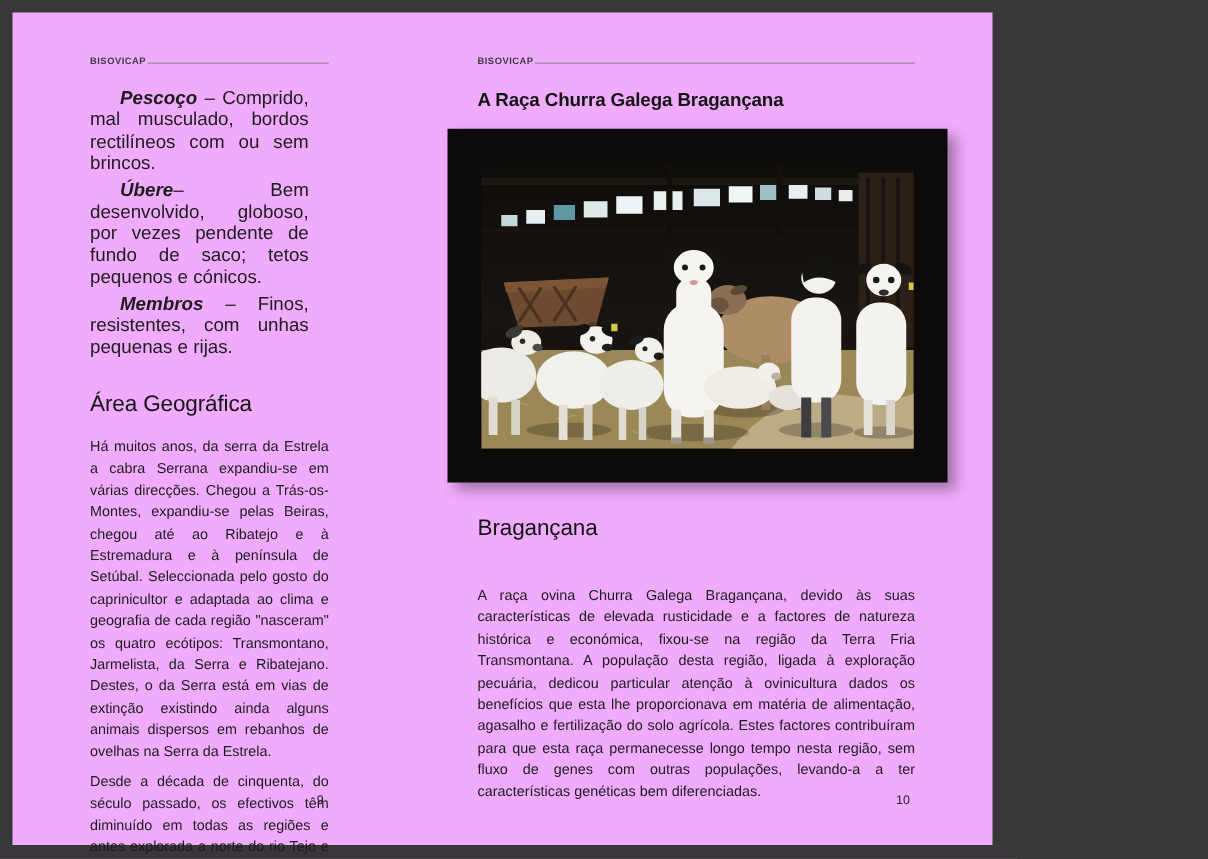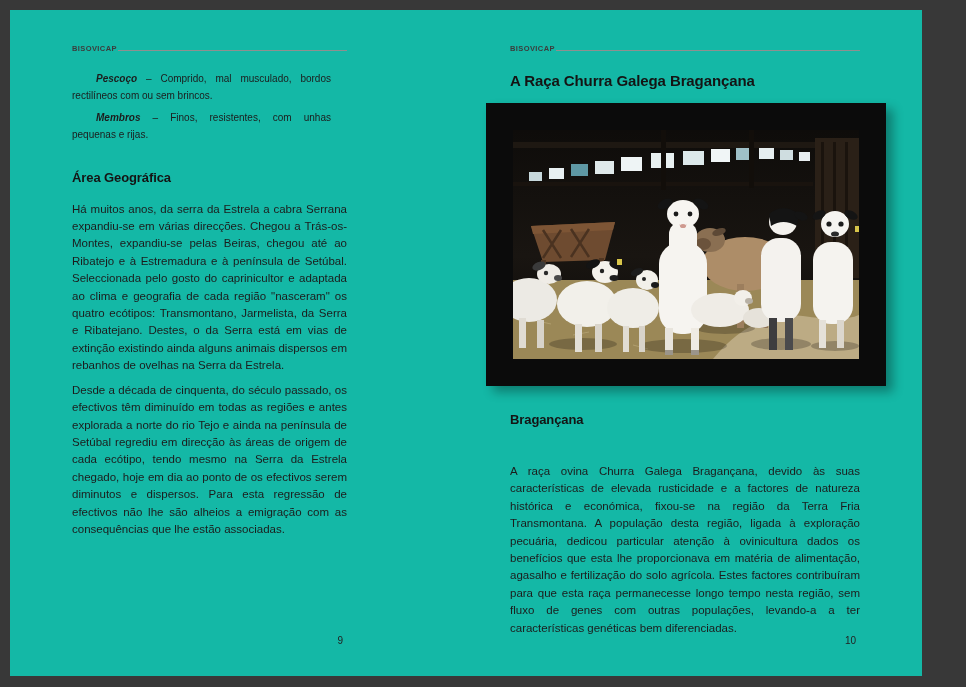--- a/index.html
+++ b/index.html
@@ -1,33 +1,33 @@
 <!DOCTYPE html>
 <html><head>
 <meta charset="utf-8">
 <style>
   html,body{margin:0;padding:0;}
   body{background:#383838;font-family:"Liberation Sans",sans-serif;}
   .stage{position:relative;width:966px;height:687px;background:#383838;overflow:hidden;}
-  .spread{position:absolute;left:10px;top:10px;width:912px;height:666px;background:#14b8a6;display:flex;gap:44px;}
+  .spread{position:absolute;left:10px;top:10px;width:784px;height:666px;background:#f0abfc;display:flex;}
   .page{position:relative;box-sizing:border-box;height:100%;}
   .page-left{width:470px;padding:30px 53px 0 62px;}
   .page-right{width:478px;padding:30px 62px 0 66px;}
 
   .pghead{display:flex;align-items:flex-end;height:12px;}
   .pghead .label{font-size:7.5px;font-weight:600;letter-spacing:.4px;color:#3c3c3c;line-height:1;}
   .pghead .rule{flex:1;height:0;border-bottom:1px solid #8f8f8f;margin-bottom:1px;margin-left:1px;}
 
   .bodytext{font-size:11.5px;line-height:17.4px;color:#1c1c1c;text-align:justify;margin-top:16px;}
   .bodytext p{margin:0 0 7px 0;}
   .terms{margin-top:18px;}
-  .term-para{text-indent:24px;margin:0 16px 4px 0;font-size:10px;line-height:17.4px;color:#1c1c1c;text-align:justify;}
+  .term-para{text-indent:24px;margin:0 16px 4px 0;font-size:15px;line-height:17.4px;color:#1c1c1c;text-align:justify;}
   .term{font-weight:bold;font-style:italic;}
   h1.doc-title{font-size:15px;font-weight:700;color:#141414;margin:20px 0 0 0;letter-spacing:-.1px;}
-  h2.section{font-size:13px;font-weight:700;color:#141414;margin:26px 0 13px 0;letter-spacing:-.1px;}
+  h2.section{font-size:18px;font-weight:400;color:#141414;margin:26px 0 13px 0;letter-spacing:-.1px;}
   h2.section-intro{margin:26px 0 36px 0;}
   .pagenum{position:absolute;bottom:30px;font-size:10px;color:#222;}
   .page-left .pagenum{right:57px;}
   .page-right .pagenum{right:66px;}
 
   .photo-frame{box-sizing:border-box;width:400px;height:283px;background:#0b0b0b;padding:27px;
                margin:14px 0 0 -24px;box-shadow:7px 6px 10px rgba(0,0,0,.32);}
   .photo-frame svg{display:block;width:346px;height:229px;}
 </style>
 </head>
@@ -37,20 +37,21 @@
   <div class="spread">
 
     <section class="page page-left">
       <div class="pghead">
         <span class="label">BISOVICAP</span>
         <span class="rule"></span>
       </div>
 
       <div class="terms">
         <p class="term-para"><span class="term">Pescoço</span><span> – </span><span>Comprido, mal musculado, bordos rectilíneos com ou sem brincos.</span></p>
+        <p class="term-para"><span class="term">Úbere</span><span>– </span><span>Bem desenvolvido, globoso, por vezes pendente de fundo de saco; tetos pequenos e cónicos.</span></p>
         <p class="term-para"><span class="term">Membros</span><span> – </span><span>Finos, resistentes, com unhas pequenas e rijas.</span></p>
       </div>
 
       <h2 class="section">Área Geográfica</h2>
 
       <div class="bodytext">
         <p>Há muitos anos, da serra da Estrela a cabra Serrana expandiu-se em várias direcções. Chegou a Trás-os-Montes, expandiu-se pelas Beiras, chegou até ao Ribatejo e à Estremadura e à península de Setúbal. Seleccionada pelo gosto do caprinicultor e adaptada ao clima e geografia de cada região "nasceram" os quatro ecótipos: Transmontano, Jarmelista, da Serra e Ribatejano. Destes, o da Serra está em vias de extinção existindo ainda alguns animais dispersos em rebanhos de ovelhas na Serra da Estrela.</p>
         <p>Desde a década de cinquenta, do século passado, os efectivos têm diminuído em todas as regiões e antes explorada a norte do rio Tejo e ainda na península de Setúbal regrediu em direcção às áreas de origem de cada ecótipo, tendo mesmo na Serra da Estrela chegado, hoje em dia ao ponto de os efectivos serem diminutos e dispersos. Para esta regressão de efectivos não lhe são alheios a emigração com as consequências que lhe estão associadas.</p>
       </div>
 

